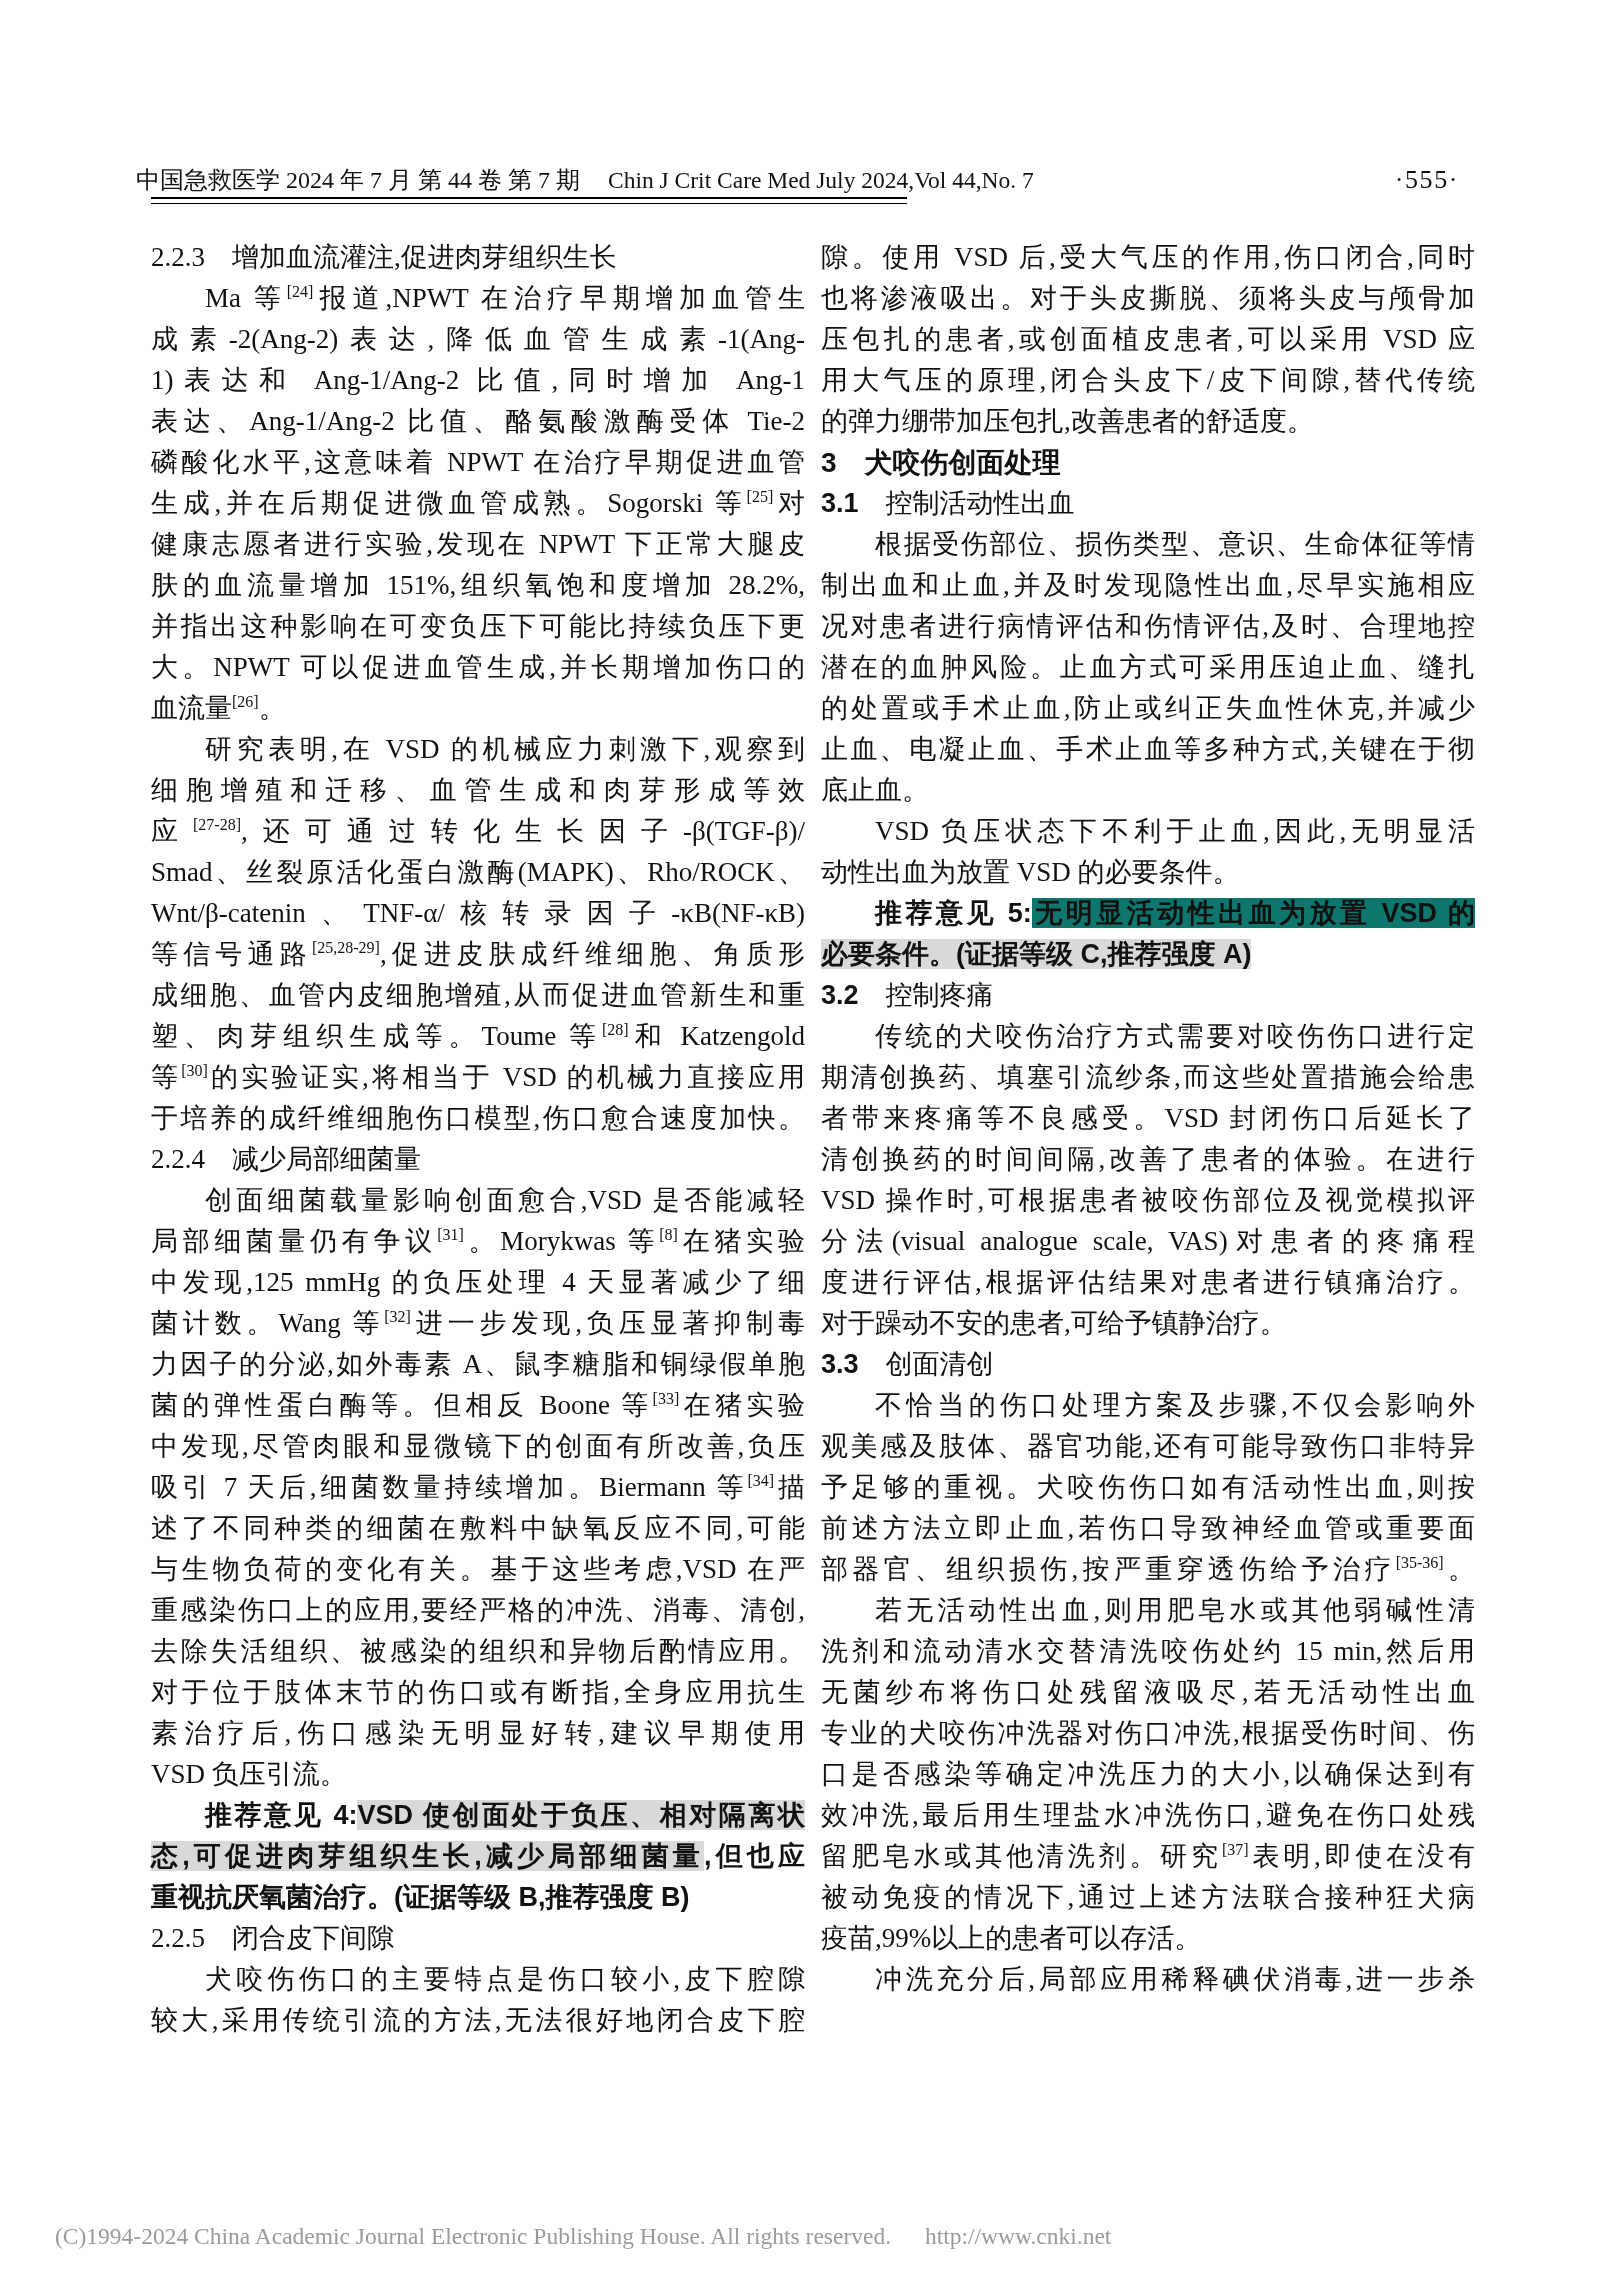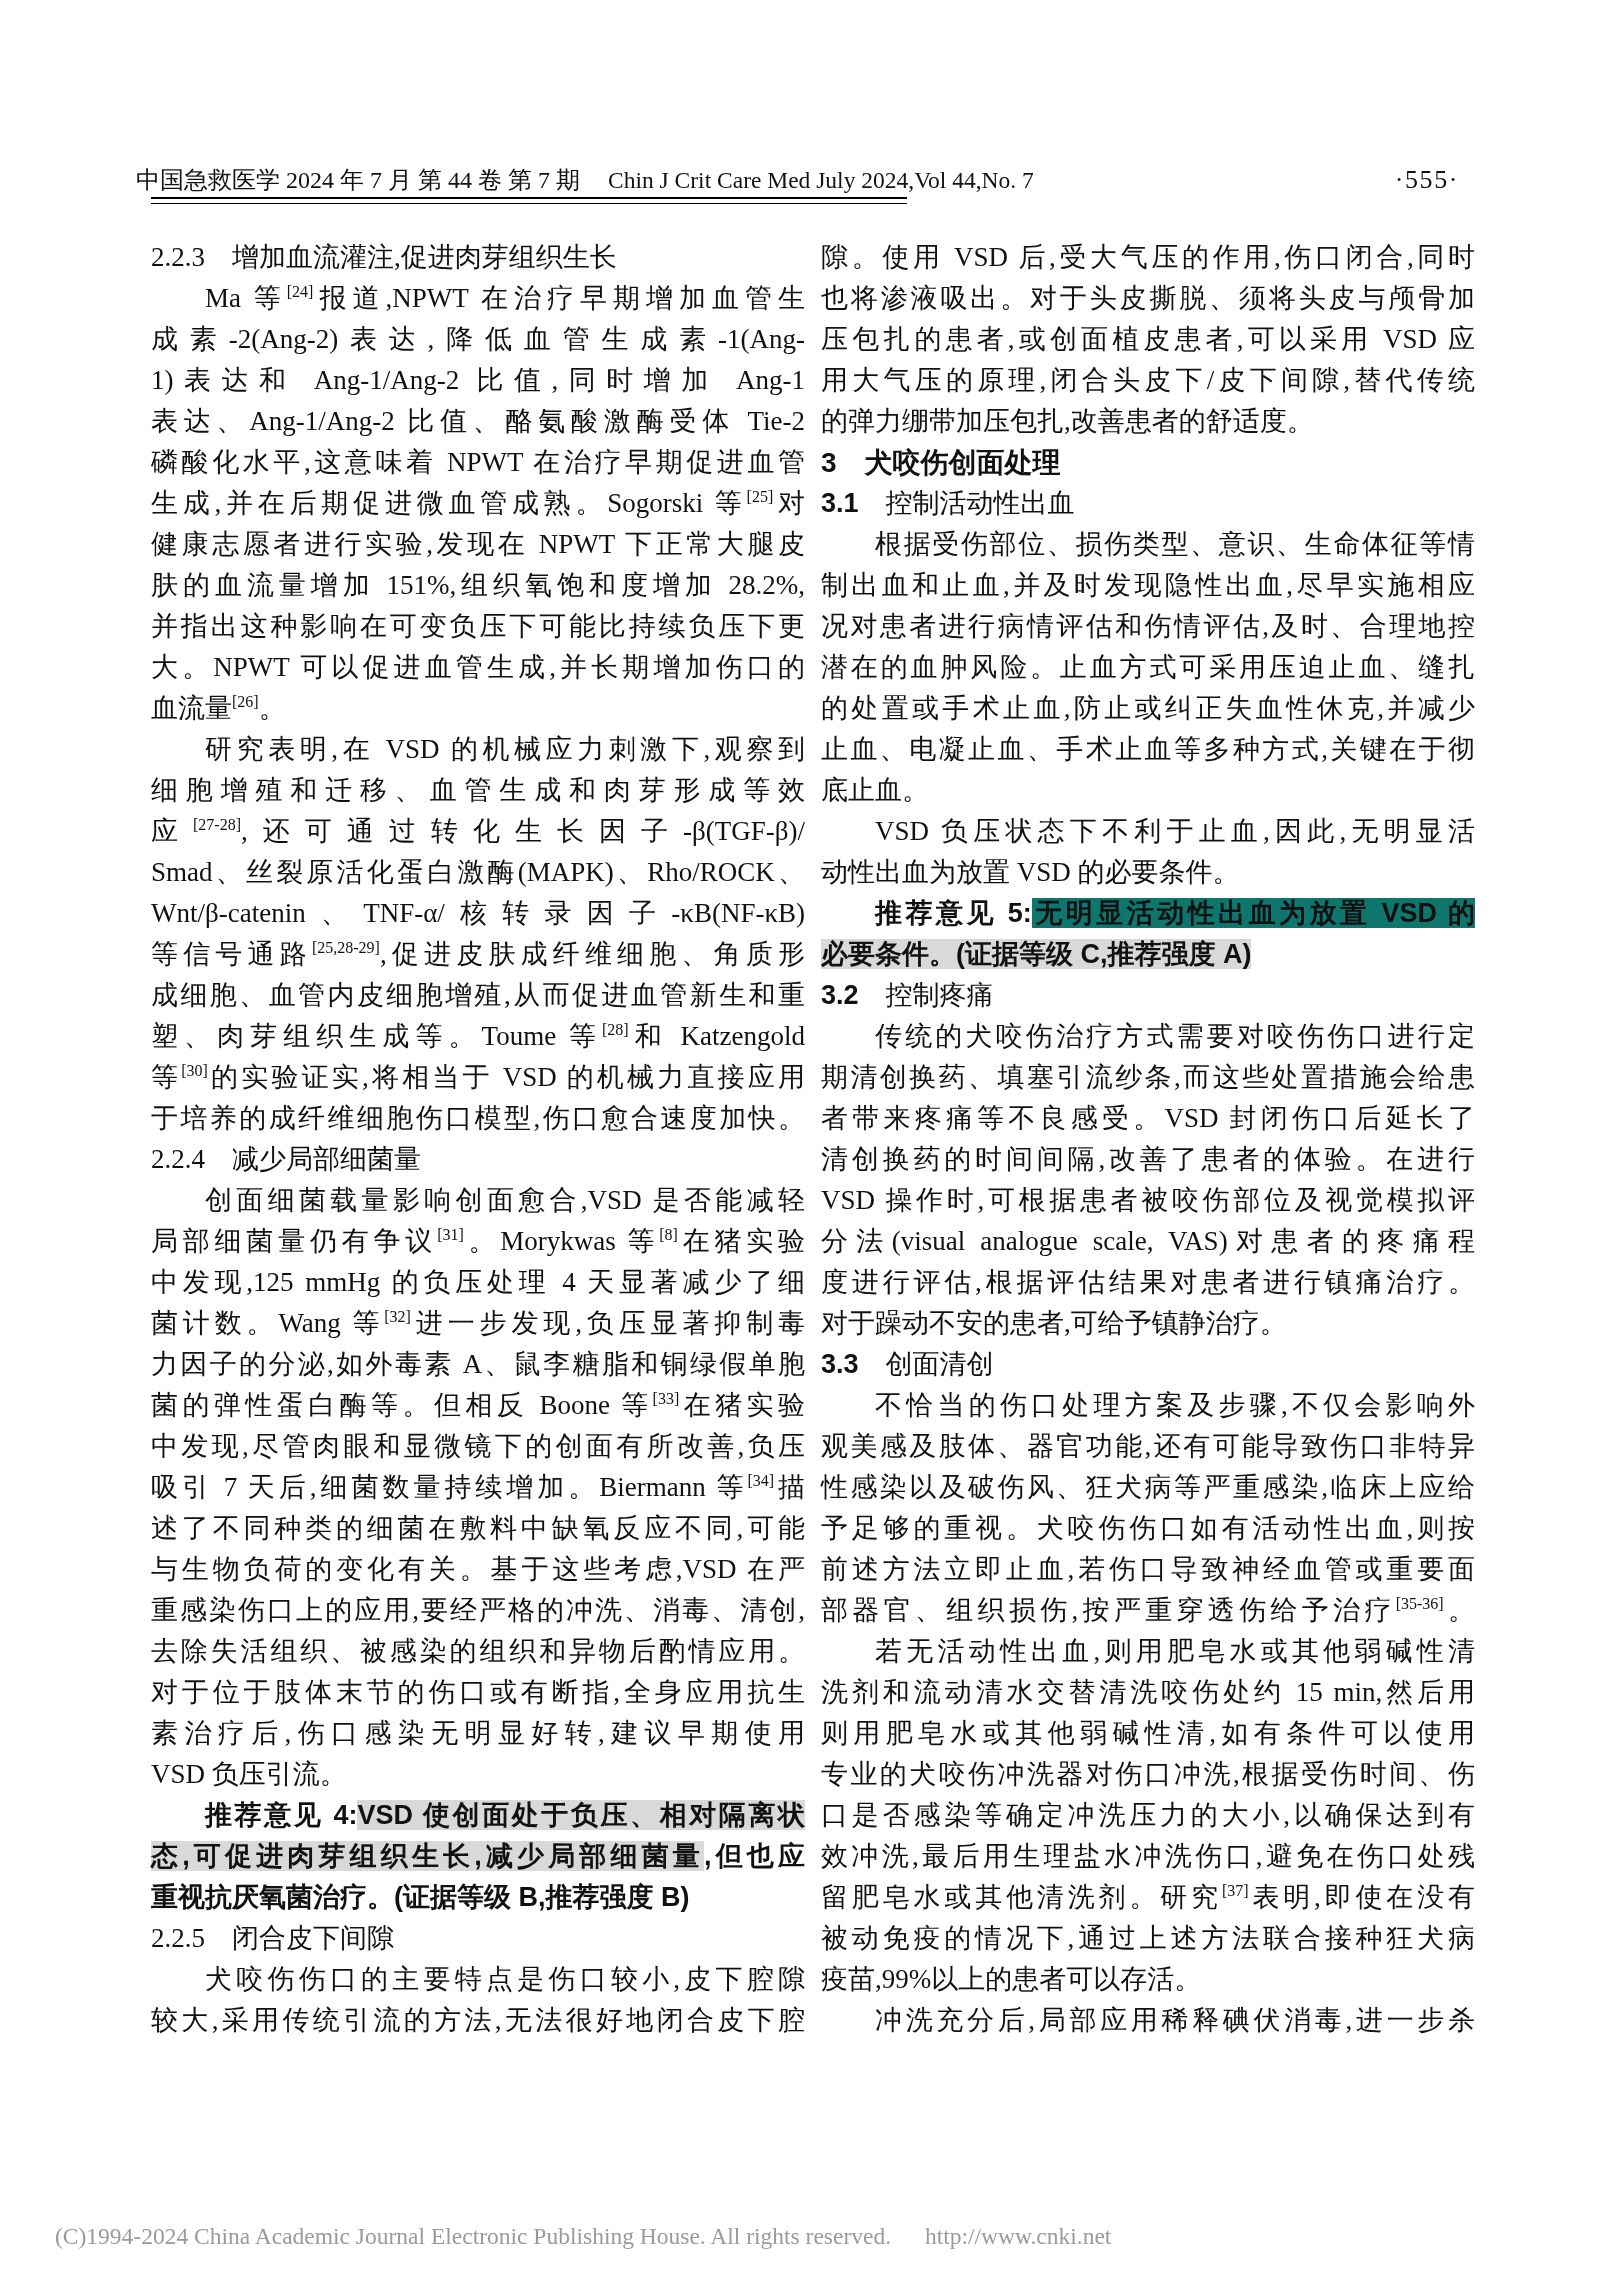--- a/index.html
+++ b/index.html
@@ -126,27 +126,26 @@
       <div class="line j"><span>期清创换药、填塞引流纱条,而这些处置措施会给患</span></div>
       <div class="line j"><span>者带来疼痛等不良感受。VSD 封闭伤口后延长了</span></div>
       <div class="line j"><span>清创换药的时间间隔,改善了患者的体验。在进行</span></div>
       <div class="line j"><span>VSD 操作时,可根据患者被咬伤部位及视觉模拟评</span></div>
       <div class="line j"><span>分法(visual analogue scale, VAS)对患者的疼痛程</span></div>
       <div class="line j"><span>度进行评估,根据评估结果对患者进行镇痛治疗。</span></div>
       <div class="line"><span>对于躁动不安的患者,可给予镇静治疗。</span></div>
       <div class="line"><span class="b">3.3</span><span>　创面清创</span></div>
       <div class="line j" style="padding-left: 54px;"><span>不恰当的伤口处理方案及步骤,不仅会影响外</span></div>
       <div class="line j"><span>观美感及肢体、器官功能,还有可能导致伤口非特异</span></div>
-      <div class="line j"><span>性感染以及破伤风、狂犬病等严重感染,临床上应给</span></div>
       <div class="line j"><span>予足够的重视。犬咬伤伤口如有活动性出血,则按</span></div>
       <div class="line j"><span>前述方法立即止血,若伤口导致神经血管或重要面</span></div>
       <div class="line j"><span>部器官、组织损伤,按严重穿透伤给予治疗</span><span class="sup">[35-36]</span><span>。</span></div>
       <div class="line j" style="padding-left: 54px;"><span>若无活动性出血,则用肥皂水或其他弱碱性清</span></div>
       <div class="line j"><span>洗剂和流动清水交替清洗咬伤处约 15 min,然后用</span></div>
-      <div class="line j"><span>则用肥皂水或其他弱碱性清,如有条件可以使用</span></div>
+      <div class="line j"><span>无菌纱布将伤口处残留液吸尽,若无活动性出血</span></div>
       <div class="line j"><span>专业的犬咬伤冲洗器对伤口冲洗,根据受伤时间、伤</span></div>
       <div class="line j"><span>口是否感染等确定冲洗压力的大小,以确保达到有</span></div>
       <div class="line j"><span>效冲洗,最后用生理盐水冲洗伤口,避免在伤口处残</span></div>
       <div class="line j"><span>留肥皂水或其他清洗剂。研究</span><span class="sup">[37]</span><span>表明,即使在没有</span></div>
       <div class="line j"><span>被动免疫的情况下,通过上述方法联合接种狂犬病</span></div>
       <div class="line"><span>疫苗,99%以上的患者可以存活。</span></div>
       <div class="line j" style="padding-left: 54px;"><span>冲洗充分后,局部应用稀释碘伏消毒,进一步杀</span></div>
     </div>
 
   <div class="footer" style="color: rgb(154, 154, 154);">

